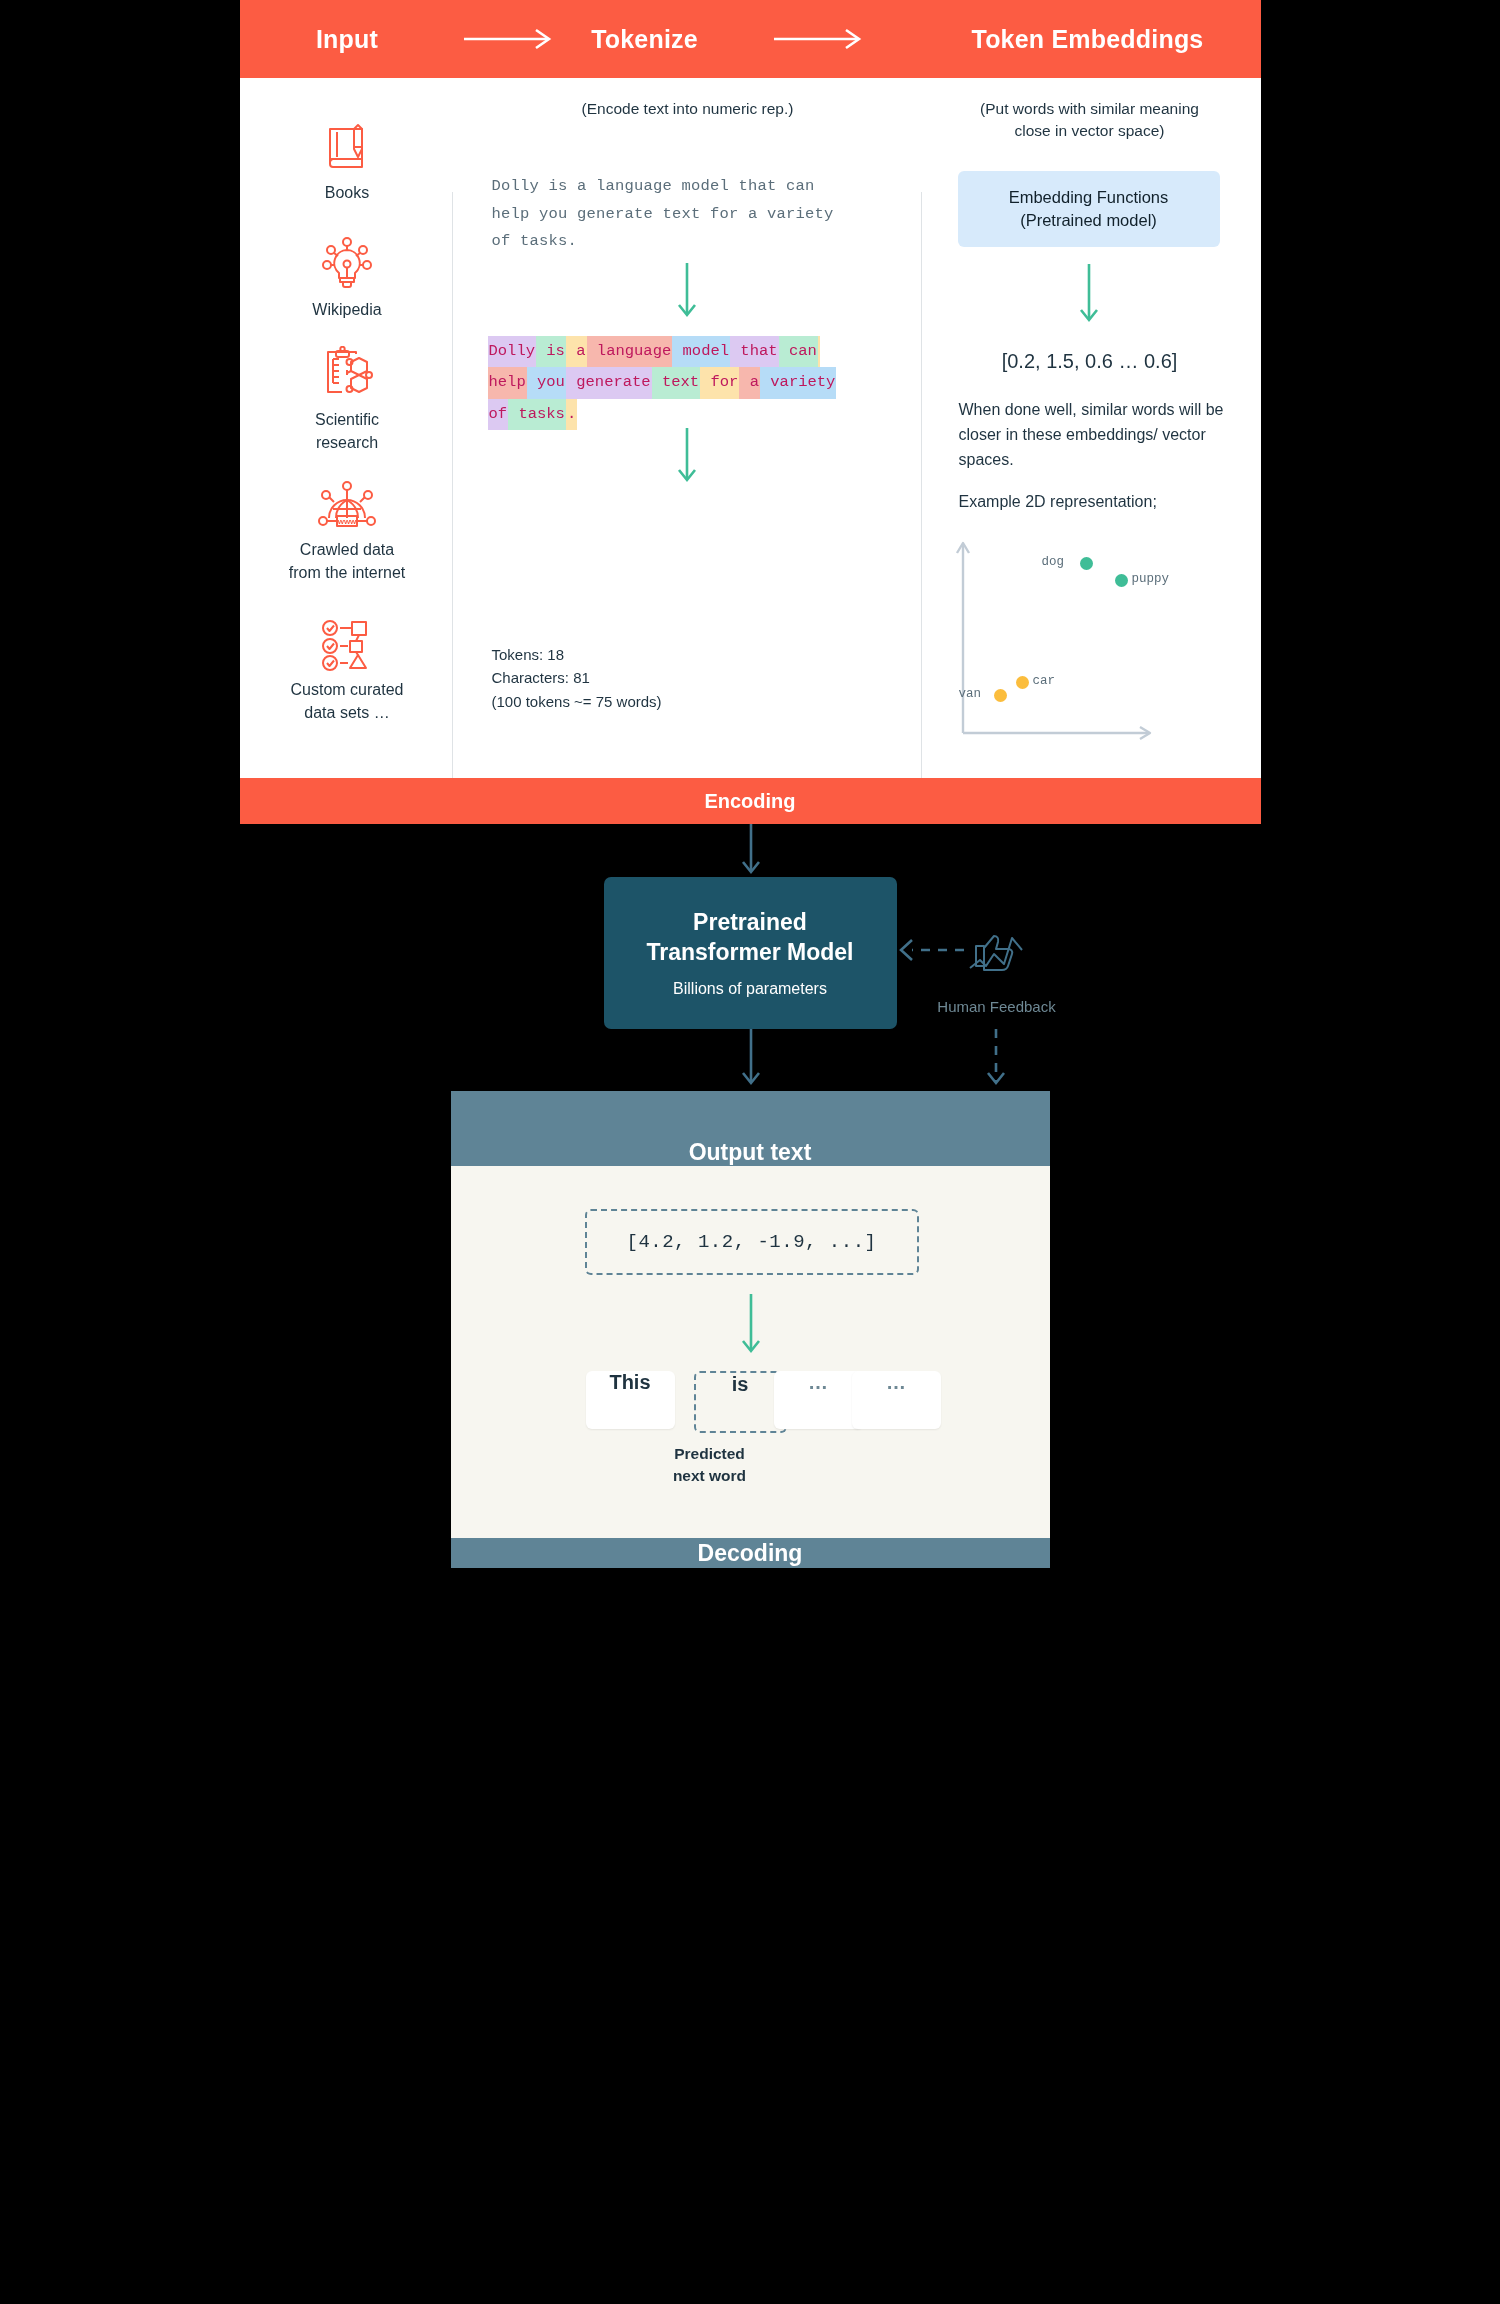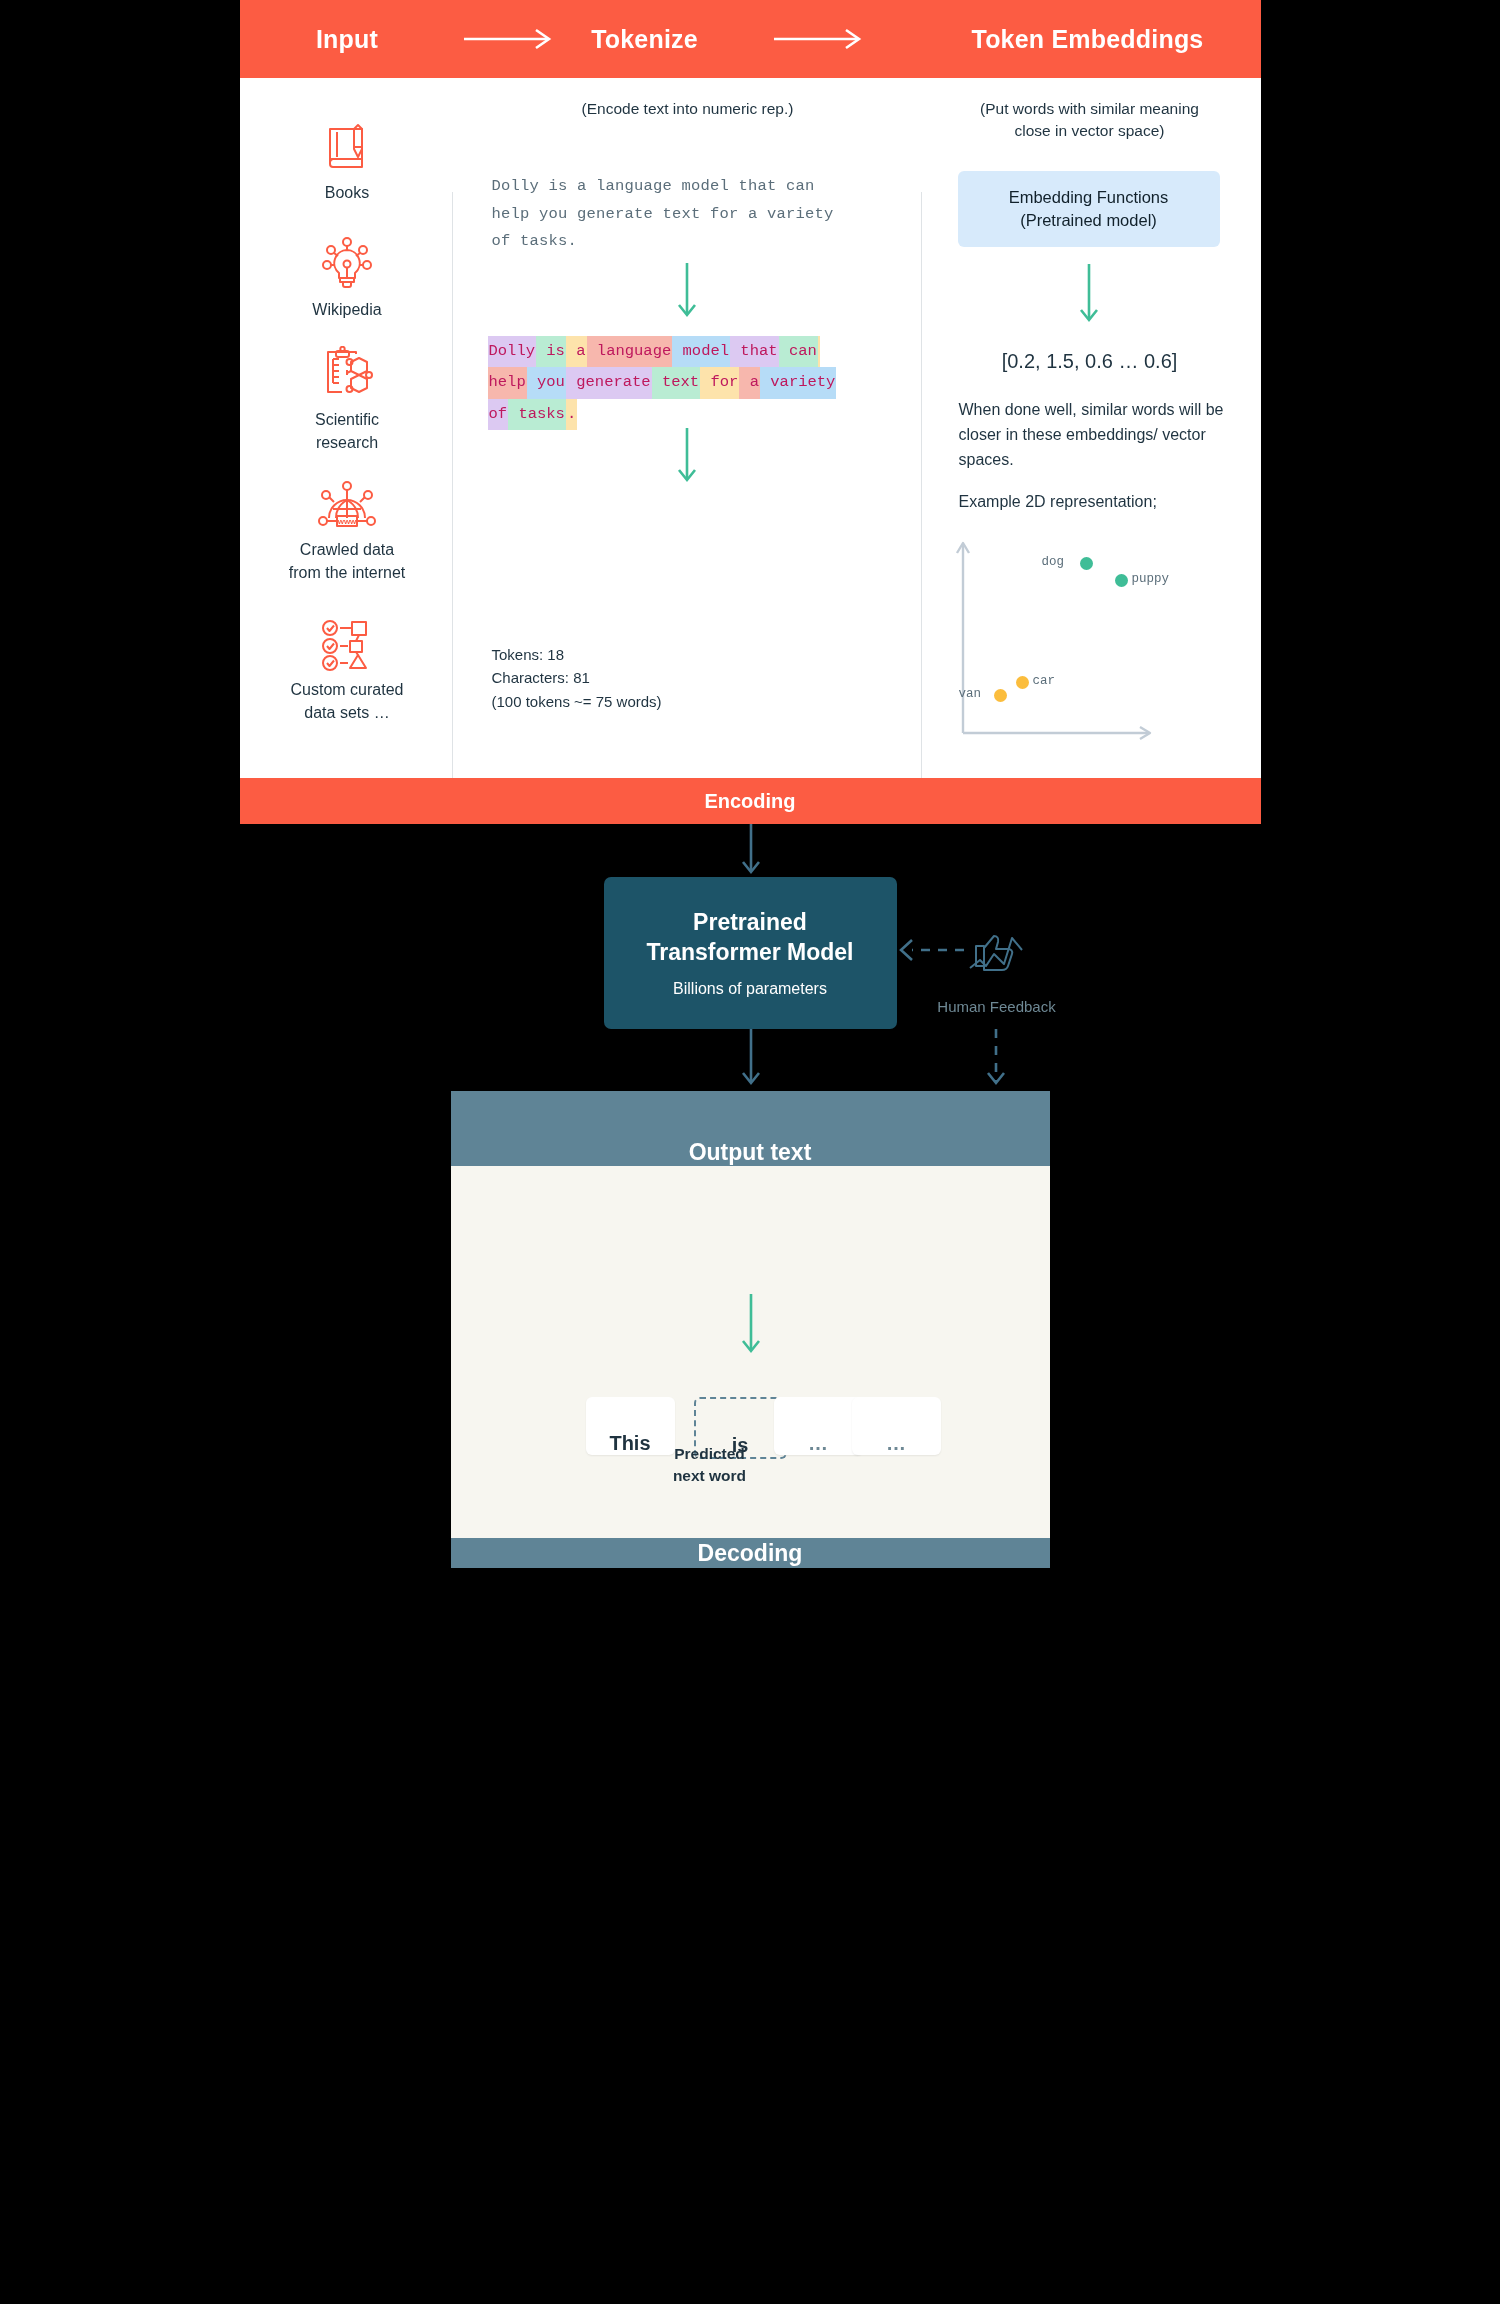--- a/index.html
+++ b/index.html
@@ -103,24 +103,23 @@
     position:absolute;left:211px;top:1166px;width:599px;height:372px;background:#f7f6f0;
   }
   .vec-box{
     position:absolute;left:345px;top:1209px;width:330px;height:62px;
     border:2.5px dashed #5f8496;border-radius:6px;
     display:flex;align-items:center;justify-content:center;
     font-family:"Liberation Mono",monospace;font-size:19px;color:#1f3340;letter-spacing:.5px;
   }
   .word-tile{
     position:absolute;top:1371px;width:89px;height:58px;background:#fff;border-radius:6px;
-    display:flex;align-items:flex-end;justify-content:center;
+    display:flex;align-items:flex-start;justify-content:center;
     font-weight:bold;font-size:20px;color:#1f3340;
     box-shadow:0 1px 2px rgba(0,0,0,.07);
-    margin-top:26px;
   }
   .word-tile.dashed{background:#f7f6f0;border:2.5px dashed #5f8496;box-shadow:none;}
   .word-tile.dots{font-weight:bold;color:#6e8894;font-size:20px;}
   .predicted{
     position:absolute;left:380px;top:1443px;width:180px;text-align:center;
     color:#1f3340;font-weight:bold;font-size:15.5px;line-height:1.45;
   }
   .out-foot{
     position:absolute;left:211px;top:1538px;width:599px;height:30px;background:#5f8496;
     display:flex;align-items:center;justify-content:center;
@@ -416,20 +415,23 @@
   <svg style="position:absolute;left:742px;top:1029px" width="28" height="62" viewBox="0 0 28 62">
     <line x1="14" y1="0" x2="14" y2="52" stroke="#41708a" stroke-width="2.6" stroke-dasharray="9 8"></line>
     <polyline points="6,44 14,54 22,44" fill="none" stroke="#41708a" stroke-width="2.6"></polyline>
   </svg>
 
   <div class="out-head">
     <span>Output text</span>
   </div>
   <div class="out-body"></div>
 
+  <div class="vec-box">
+    <span>[4.2, 1.2, -1.9, ...]</span>
+  </div>
 
   <svg style="position:absolute;left:497px;top:1294px" width="28" height="66" viewBox="0 0 28 66">
     <line x1="14" y1="0" x2="14" y2="55" stroke="#3fbd97" stroke-width="2.6"></line>
     <polyline points="6,47 14,57 22,47" fill="none" stroke="#3fbd97" stroke-width="2.6"></polyline>
   </svg>
 
   <div class="word-tile" style="left:346px">
     <span>This</span>
   </div>
   <div class="word-tile dashed" style="left:454px">

